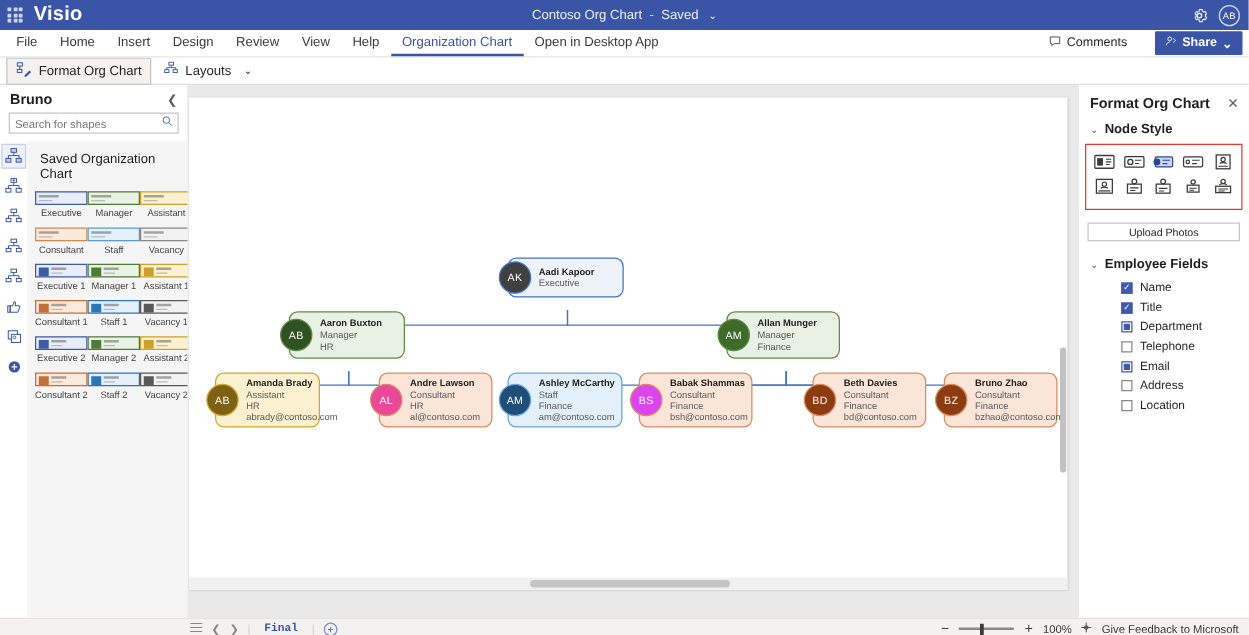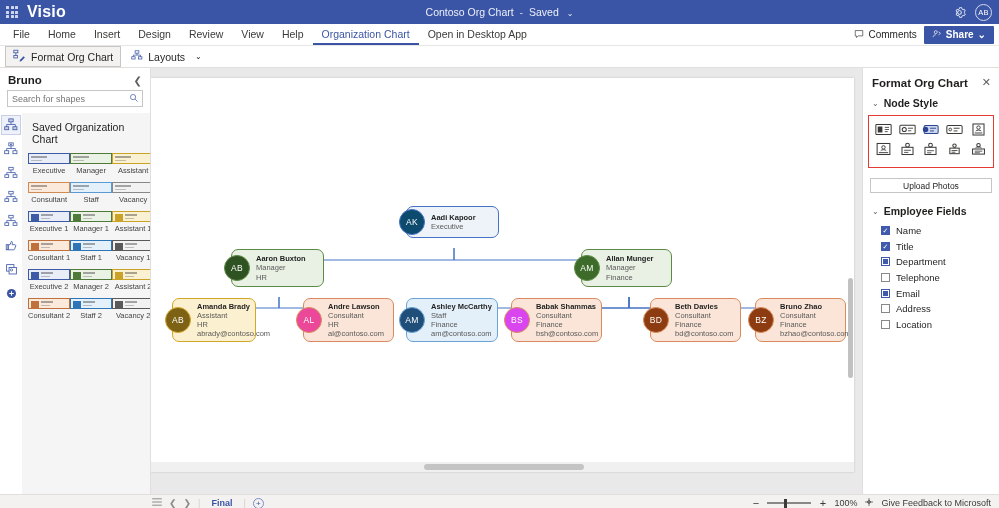--- a/index.html
+++ b/index.html
@@ -35,21 +35,21 @@
   .ribbon-tabs {
     height: 22px; background: #fff; display: flex; align-items: stretch;
     border-bottom: 1px solid #e6e6e6; padding-left: 4px; position: relative;
   }
   .rtab {
     padding: 0 9px; display: flex; align-items: center; font-size: 10.5px; color: #3b3a39;
     cursor: default; border-bottom: 2px solid transparent;
   }
   .rtab.active { color: #3a55a5; border-bottom-color: #3a55a5; }
   .rtab.plain { color: #3b3a39; }
-  .ribbon-right { margin-left: auto; display: flex; align-items: center; gap: 1px; padding-right: 5px; }
+  .ribbon-right { margin-left: auto; display: flex; align-items: center; gap: 16px; padding-right: 5px; }
   .comments-btn { display: flex; align-items: center; gap: 4px; font-size: 10px; color: #262626; padding: 2px 6px; }
   .share-btn {
     display: flex; align-items: center; gap: 4px; background: #3a55a5; color: #fff;
     font-size: 10px; padding: 3px 8px; border-radius: 1px; font-weight: bold;
   }
   
   .ribbon-cmd {
     height: 22px; background: #fff; display: flex; align-items: center;
     border-bottom: 1px solid #e1dfdd; padding-left: 5px; gap: 3px;
   }
@@ -115,37 +115,37 @@
   .section-hdr { display: flex; align-items: center; gap: 5px; padding: 2px 9px; }
   .chev { font-size: 8px; color: #605e5c; }
   .section-name { font-size: 10.5px; font-weight: bold; color: #201f1e; }
   .node-style-box { margin: 4px 5px 0 5px; border: 1.4px solid #e53935; padding: 5px 3px 6px 3px; }
   .style-row { display: flex; justify-content: space-around; align-items: center; margin-bottom: 4px; }
   .style-ic { width: 19px; height: 16px; display: flex; align-items: center; justify-content: center; }
   .upload-btn {
     margin: 10px 7px 0 7px; height: 15px; border: 1px solid #c8c6c4; background: #fff;
     display: flex; align-items: center; justify-content: center; font-size: 8.5px; color: #201f1e;
   }
-  .fields-list { padding: 4px 0 0 18px; }
+  .fields-list { padding: 4px 0 0 34px; }
   .field-row { display: flex; align-items: center; gap: 6px; height: 15.6px; }
   .cb { width: 9px; height: 9px; border: 1px solid #8a8886; background: #fff; display: flex; align-items: center; justify-content: center; flex: 0 0 9px; }
   .cb.checked { background: #4059ad; border-color: #4059ad; }
   .cb.indet { border-color: #4059ad; background: #fff; }
   .cb.indet i { width: 5px; height: 5px; background: #4059ad; display: block; }
   .cb-tick { color: #fff; font-size: 7px; line-height: 1; }
   .field-label { font-size: 9.5px; color: #201f1e; }
   
   .statusbar {
     height: 17px; background: #f3f2f1; display: flex; align-items: center;
     border-top: 1px solid #e1dfdd; font-size: 9px; color: #3b3a39;
   }
   .sb-left { display: flex; align-items: center; gap: 7px; padding-left: 152px; }
   .sb-ic { color: #8a8886; font-size: 9px; }
   .sb-sep { color: #d2d0ce; }
-  .page-tab { font-size: 9px; font-weight: bold; color: #3a55a5; padding: 0 4px; }
+  .page-tab { font-size: 9px; font-weight: bold; color: #3a55a5; padding: 0 4px; font-family: Liberation Mono, monospace; }
   .addpage { width: 11px; height: 11px; border: 1px solid #7a8ec4; border-radius: 50%; color: #3a55a5; font-size: 8px; display: flex; align-items: center; justify-content: center; }
   .sb-right { margin-left: auto; display: flex; align-items: center; gap: 7px; padding-right: 8px; }
   .zoom-minus, .zoom-plus { font-size: 11px; color: #3b3a39; width: 9px; text-align: center; }
   .zoom-slider { width: 44px; height: 9px; position: relative; display: flex; align-items: center; }
   .zoom-rail { height: 1.5px; background: #8a8886; width: 100%; }
   .zoom-knob { position: absolute; left: 17px; width: 2.5px; height: 9px; background: #3b3a39; }
   .zoom-pct { font-size: 9px; }
   .fit-icon { font-size: 10px; color: #3b3a39; }
   .feedback { font-size: 9px; color: #3b3a39; }
 </style>
@@ -487,21 +487,21 @@
           <path d="M128,219 L128,230 L200,230 L200,237" marker-end="url(#arr)"></path>
 
           <path d="M478,219 L478,230 L303,230 L303,237" marker-end="url(#arr)"></path>
           <path d="M478,219 L478,230 L408,230 L408,237" marker-end="url(#arr)"></path>
           <path d="M478,219 L478,230 L547,230 L547,237" marker-end="url(#arr)"></path>
           <path d="M478,219 L478,230 L652,230 L652,237" marker-end="url(#arr)"></path>
         </g>
       </svg>
       <div id="node-layer">
           <div class="node" style="left: 255px; top: 128px; width: 93px; height: 32px; background: rgb(238, 242, 249); border: 1px solid rgb(68, 114, 196);">
-            <div class="av" style="background: #0c4a6e; border: 1.5px solid rgb(68, 114, 196);">AK</div>
+            <div class="av" style="background: #404040; border: 1.5px solid rgb(68, 114, 196);">AK</div>
             <div class="info">
               <div class="nm">Aadi Kapoor</div>
               <div class="ln">Executive</div>
             </div>
           </div>
           <div class="node" style="left: 80px; top: 171px; width: 93px; height: 38px; background: rgb(232, 241, 227); border: 1px solid rgb(95, 138, 70);">
             <div class="av" style="background: rgb(47, 82, 34); border: 1.5px solid rgb(95, 138, 70);">AB</div>
             <div class="info">
               <div class="nm">Aaron Buxton</div>
               <div class="ln">Manager</div>

